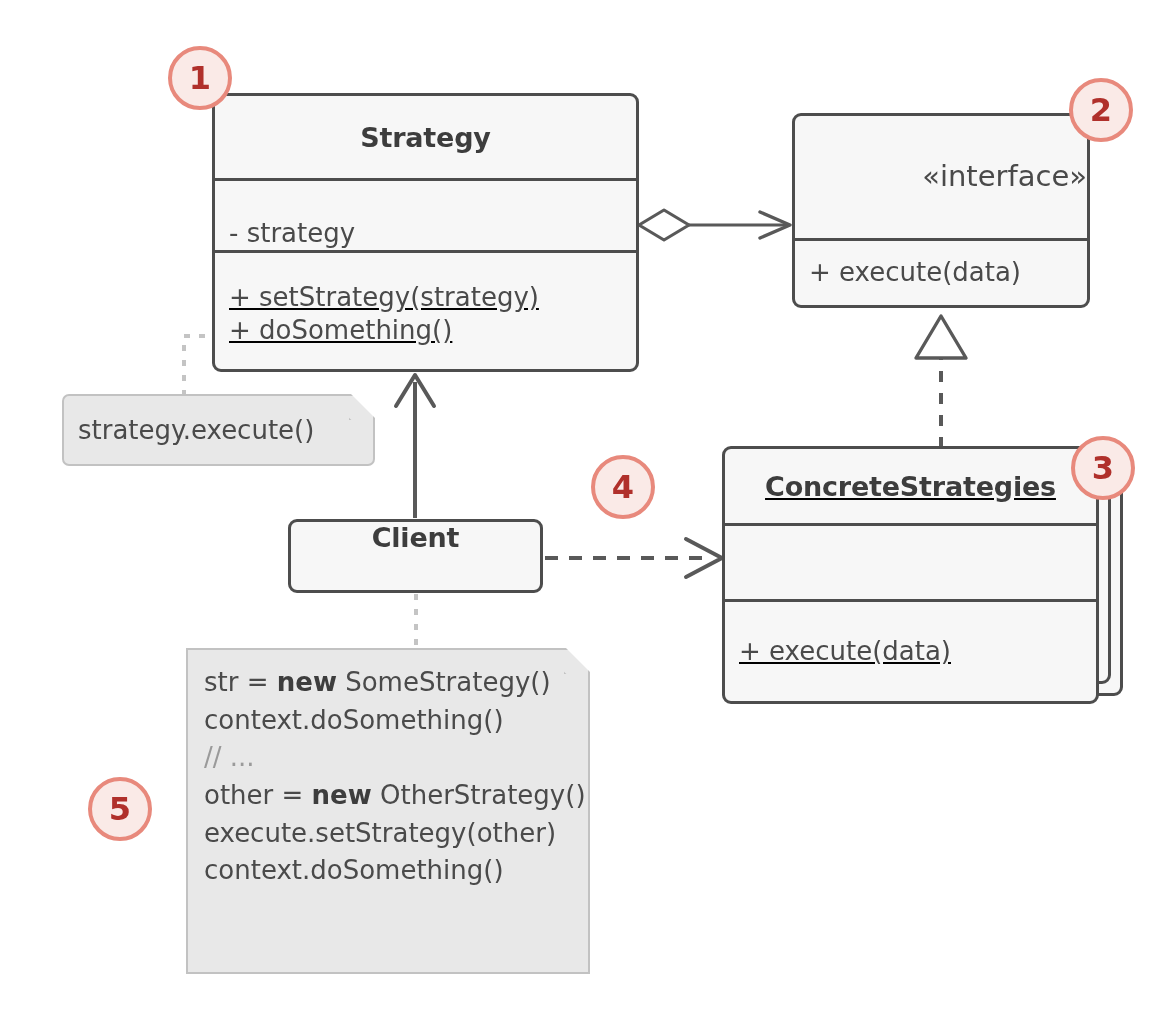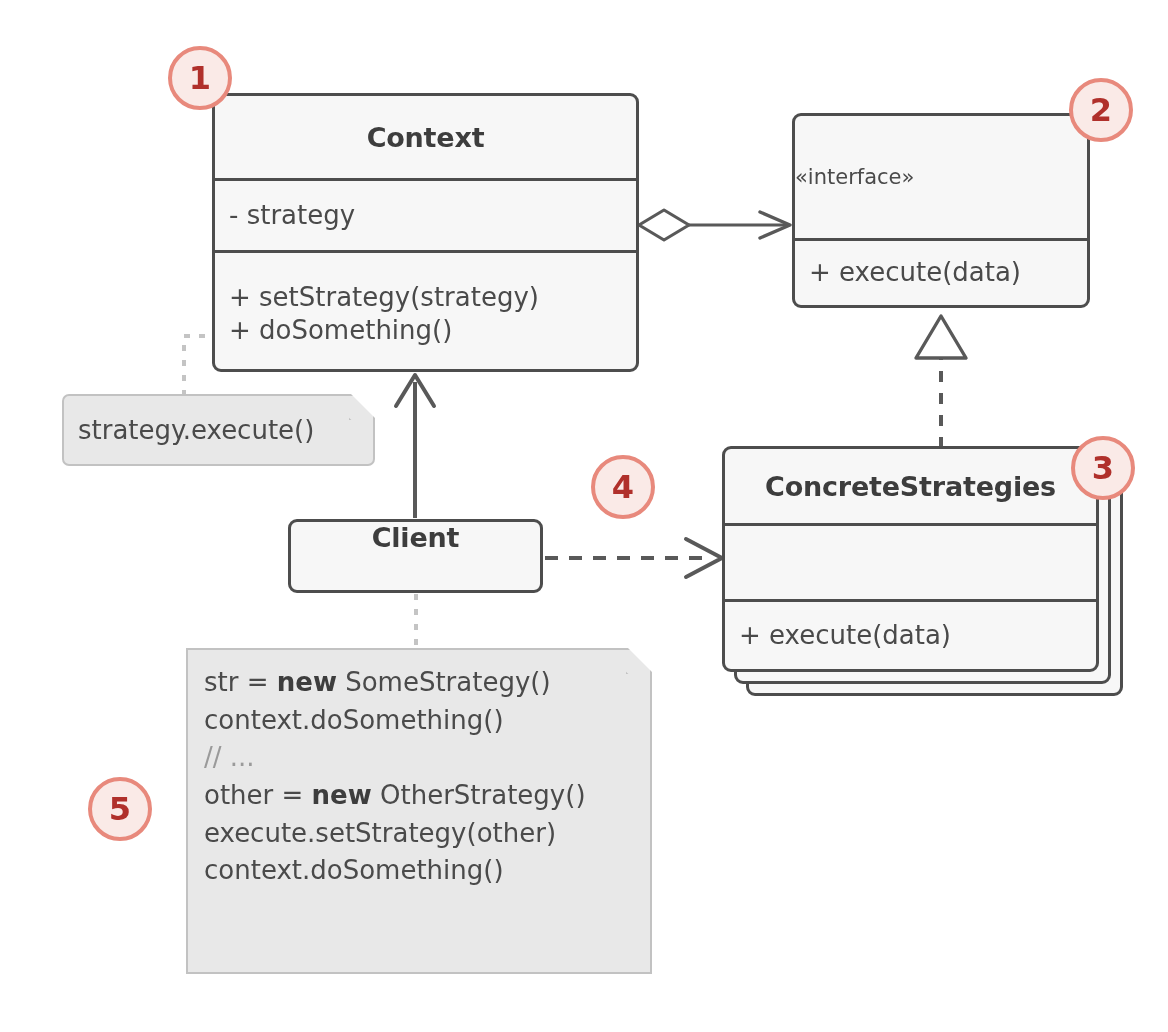--- a/index.html
+++ b/index.html
@@ -47,22 +47,22 @@
     border-top: 3px solid #4d4d4d;
   }
   .uml-title {
     text-align: center;
     font-weight: bold;
     font-size: 27px;
     color: #3d3d3d;
     letter-spacing: -0.2px;
   }
   .uml-stereotype {
-    text-align: left;
-    font-size: 21px;
+    text-align: right;
+    font-size: 29px;
     color: #4a4a4a;
     line-height: 1.15;
   }
   .uml-member {
     font-size: 26px;
     color: #4a4a4a;
     padding-left: 14px;
     line-height: 1.28;
     white-space: nowrap;
   }
@@ -187,41 +187,41 @@
     <g>
       <line x1="416" y1="594" x2="416" y2="648" stroke="#c4c4c4" stroke-width="4" stroke-dasharray="6 9"></line>
     </g>
   </svg>
 
   <div class="stack-shadow" style="left:746px; top:470px; width:377px; height:226px;"></div>
   <div class="stack-shadow" style="left:734px; top:458px; width:377px; height:226px;"></div>
 
   <div class="uml-box" style="left:212px; top:93px; width:427px; height:279px;">
     <div class="uml-compartment" style="height:82px;">
-      <div class="uml-title">Context</div>
-    </div>
-    <div class="uml-compartment" style="height:72px;">
+      <div class="uml-title">Strategy</div>
+    </div>
+    <div class="uml-compartment" style="height:72px;justify-content:flex-end;">
       <div class="uml-member">- strategy</div>
     </div>
-    <div class="uml-compartment" style="flex:1; padding-top:6px;">
+    <div class="uml-compartment" style="flex:1; padding-top:6px;text-decoration:underline;">
       <div class="uml-member">+ setStrategy(strategy)</div>
       <div class="uml-member">+ doSomething()</div>
     </div>
   </div>
 
   <div class="uml-box" style="left:792px; top:113px; width:298px; height:195px;">
     <div class="uml-compartment" style="height:122px;">
       <div class="uml-stereotype">«interface»</div>
     </div>
     <div class="uml-compartment" style="flex:1;">
       <div class="uml-member">+ execute(data)</div>
     </div>
   </div>
 
-  <div class="uml-box" style="left:722px; top:446px; width:377px; height:226px;">
+  <div class="uml-box" style="left:722px; top:446px; width:377px; height:258px;text-decoration:underline;">
     <div class="uml-compartment" style="height:74px;">
       <div class="uml-title">ConcreteStrategies</div>
     </div>
     <div class="uml-compartment" style="height:76px;">
       <div class="uml-member"></div>
     </div>
     <div class="uml-compartment" style="flex:1;">
       <div class="uml-member">+ execute(data)</div>
     </div>
   </div>
@@ -229,21 +229,21 @@
   <div class="uml-box" style="left:288px; top:519px; width:255px; height:74px; justify-content:flex-start;">
     <div class="uml-title">Client</div>
   </div>
 
   <div class="uml-note" style="left:62px; top:394px; width:313px; height:72px; display:flex; align-items:center; padding-left:14px;border-radius:7px;">
     <div class="note-fold"></div>
     <div class="note-fold-edge"></div>
     <span>strategy.execute()</span>
   </div>
 
-  <div class="uml-note" style="left:186px; top:648px; width:466px; height:326px; padding:14px 0 0 16px;">
+  <div class="uml-note" style="left:186px; top:648px; width:404px; height:326px; padding:14px 0 0 16px;">
     <div class="note-fold"></div>
     <div class="note-fold-edge"></div>
     <div id="client-note-body">
         <div class="note-line"><span>str = </span><span class="note-bold">new</span><span> SomeStrategy()</span></div>
         <div class="note-line"><span>context.doSomething()</span></div>
         <div class="note-line"><span class="note-comment">// ...</span></div>
         <div class="note-line"><span>other = </span><span class="note-bold">new</span><span> OtherStrategy()</span></div>
         <div class="note-line"><span>execute.setStrategy(other)</span></div>
         <div class="note-line"><span>context.doSomething()</span></div>
       </div>

